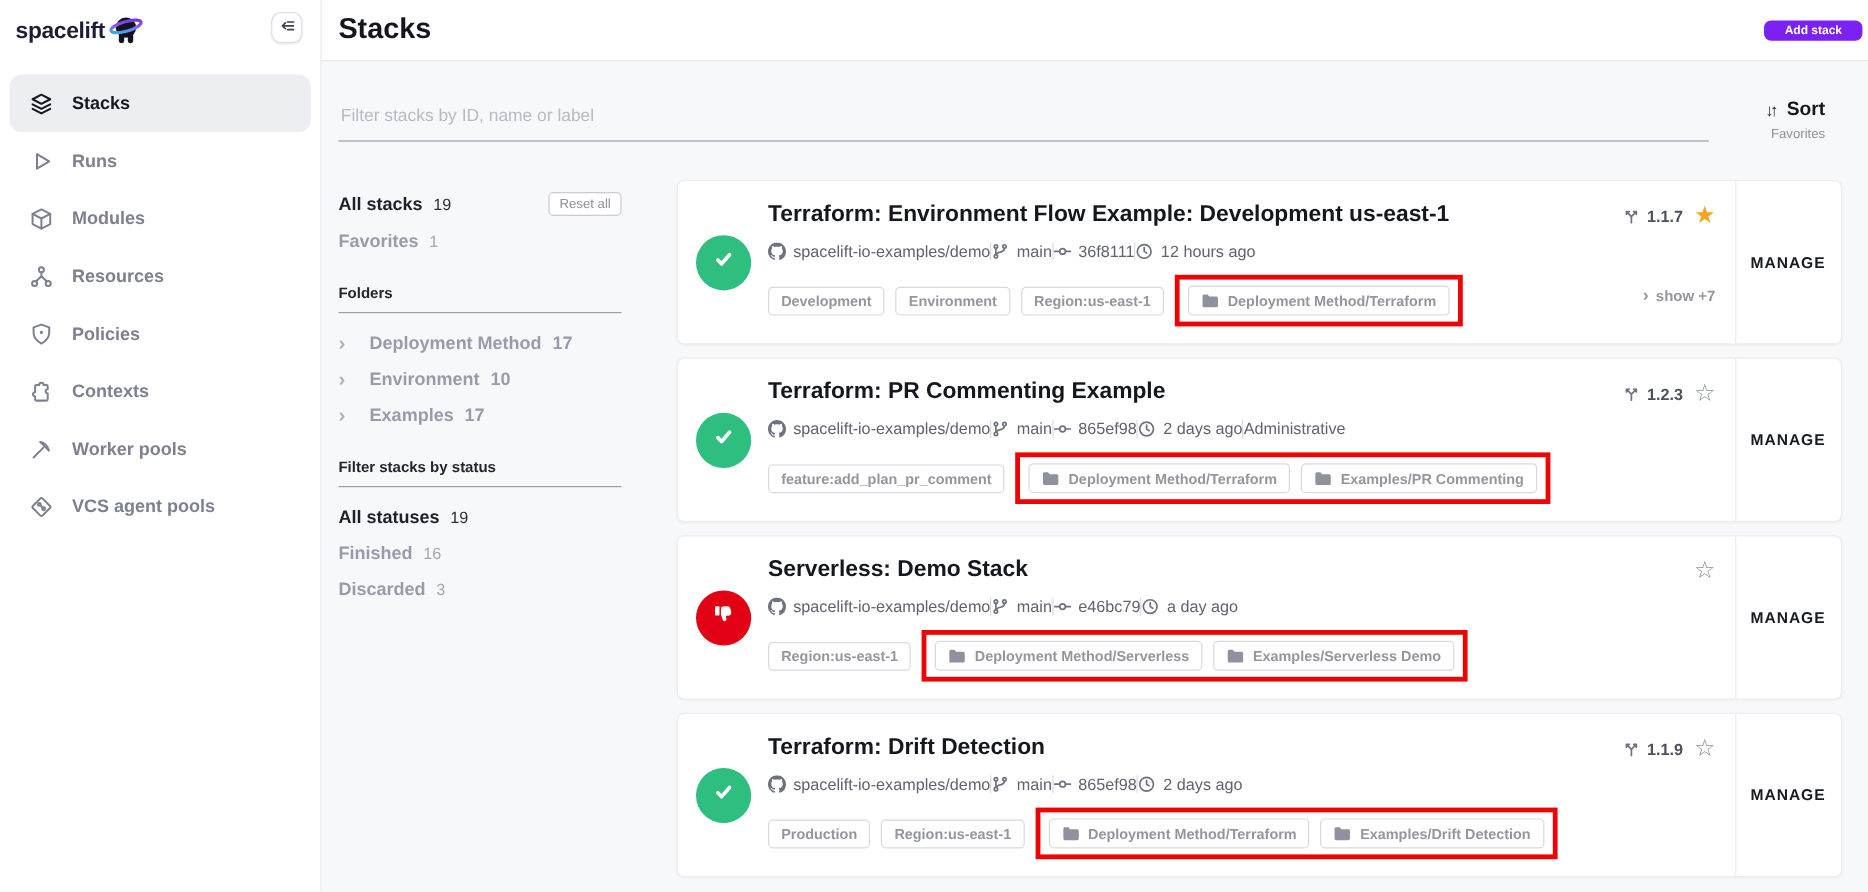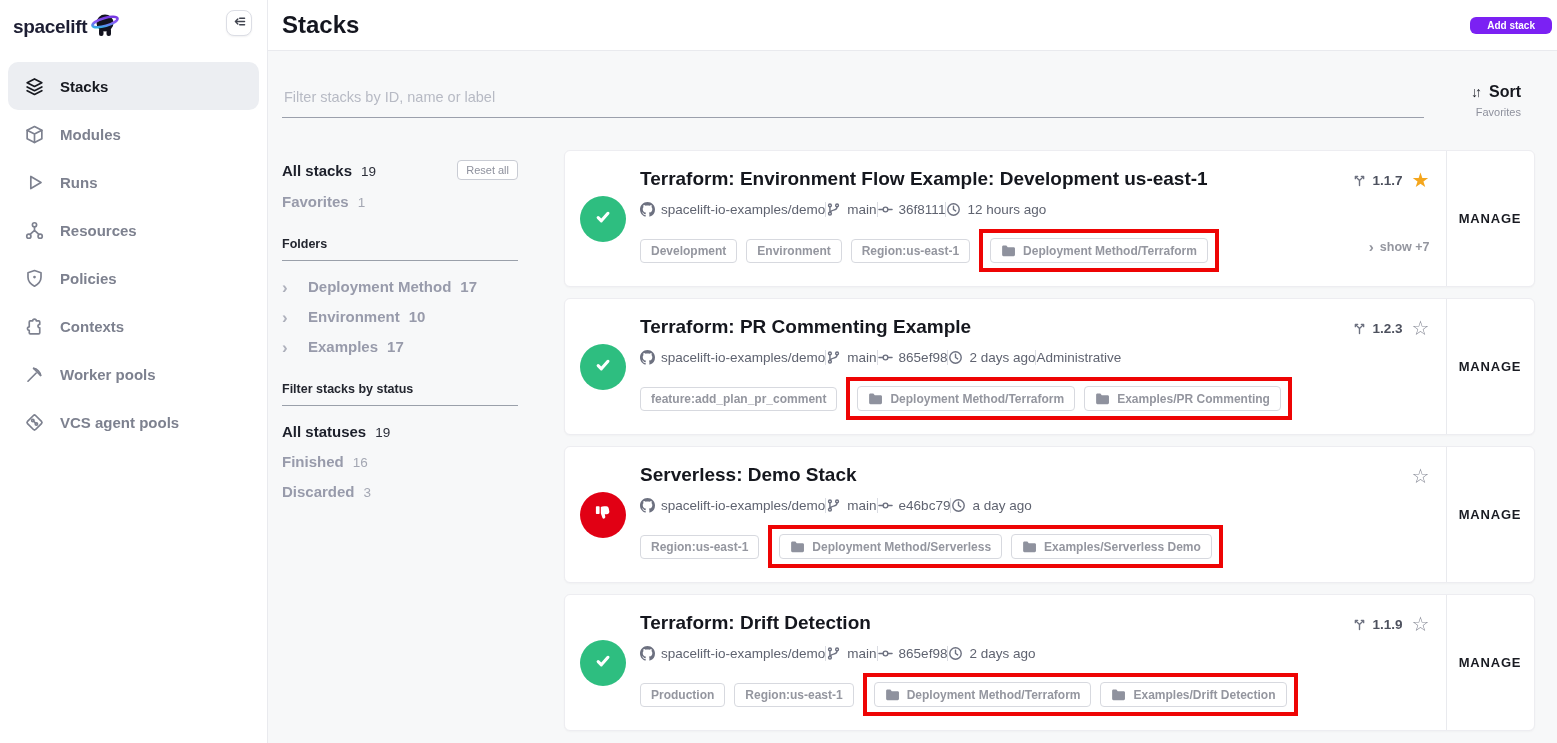--- a/index.html
+++ b/index.html
@@ -112,33 +112,33 @@
               <path d="M10 2.8 17 6.4 10 10 3 6.4Z"></path>
               <path d="M3 10.4l7 3.6 7-3.6"></path>
               <path d="M3 14l7 3.6 7-3.6"></path>
             </svg>
           </span>
           <span>Stacks</span>
         </div>
         <div class="nav-item">
           <span class="nicon">
             <svg width="21" height="21" viewBox="0 0 20 20" fill="none" stroke="currentColor" stroke-width="1.6" stroke-linecap="round" stroke-linejoin="round">
+              <path d="M6.5 4.2v11.6L16.2 10z"></path>
+            </svg>
+          </span>
+          <span>Runs</span>
+        </div>
+        <div class="nav-item">
+          <span class="nicon">
+            <svg width="21" height="21" viewBox="0 0 20 20" fill="none" stroke="currentColor" stroke-width="1.6" stroke-linecap="round" stroke-linejoin="round">
               <path d="M10 2.4 17 6v8l-7 3.6L3 14V6z"></path>
               <path d="M3 6l7 3.6L17 6M10 9.6v8"></path>
             </svg>
           </span>
           <span>Modules</span>
-        </div>
-        <div class="nav-item">
-          <span class="nicon">
-            <svg width="21" height="21" viewBox="0 0 20 20" fill="none" stroke="currentColor" stroke-width="1.6" stroke-linecap="round" stroke-linejoin="round">
-              <path d="M6.5 4.2v11.6L16.2 10z"></path>
-            </svg>
-          </span>
-          <span>Runs</span>
         </div>
         <div class="nav-item">
           <span class="nicon">
             <svg width="21" height="21" viewBox="0 0 20 20" fill="none" stroke="currentColor" stroke-width="1.6" stroke-linecap="round" stroke-linejoin="round">
               <circle cx="10" cy="4.6" r="2"></circle>
               <circle cx="4.6" cy="15.4" r="2"></circle>
               <circle cx="15.4" cy="15.4" r="2"></circle>
               <path d="M10 6.6v3.2M10 9.8l-4.2 3.9M10 9.8l4.2 3.9"></path>
             </svg>
           </span>

